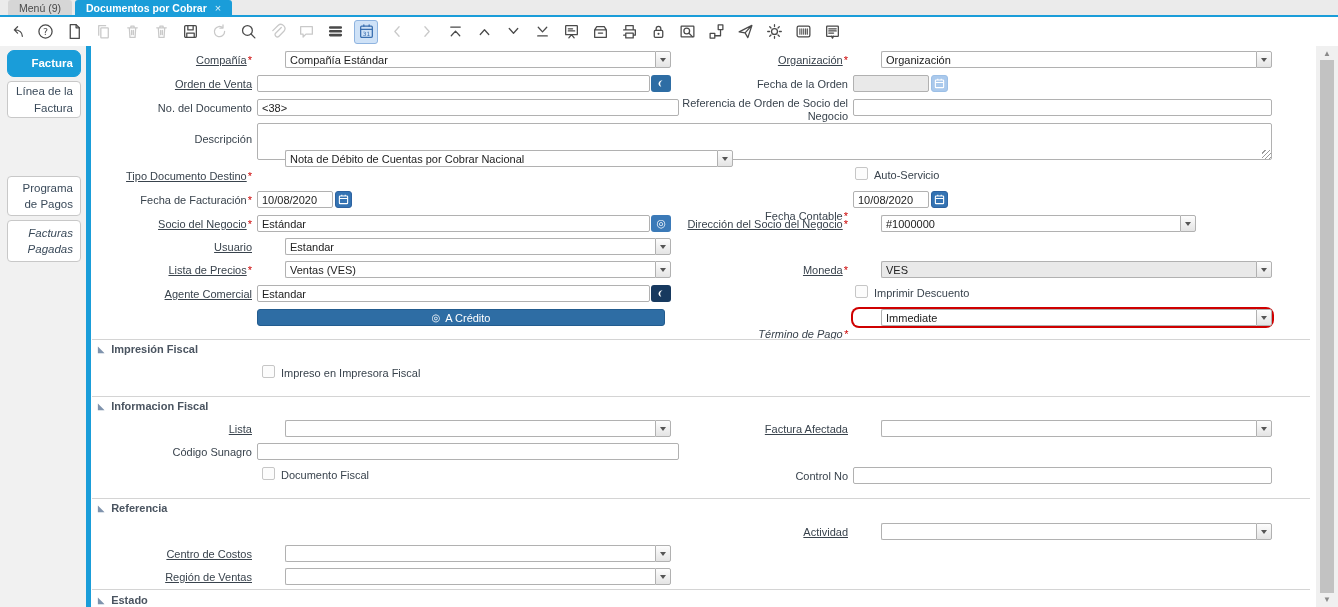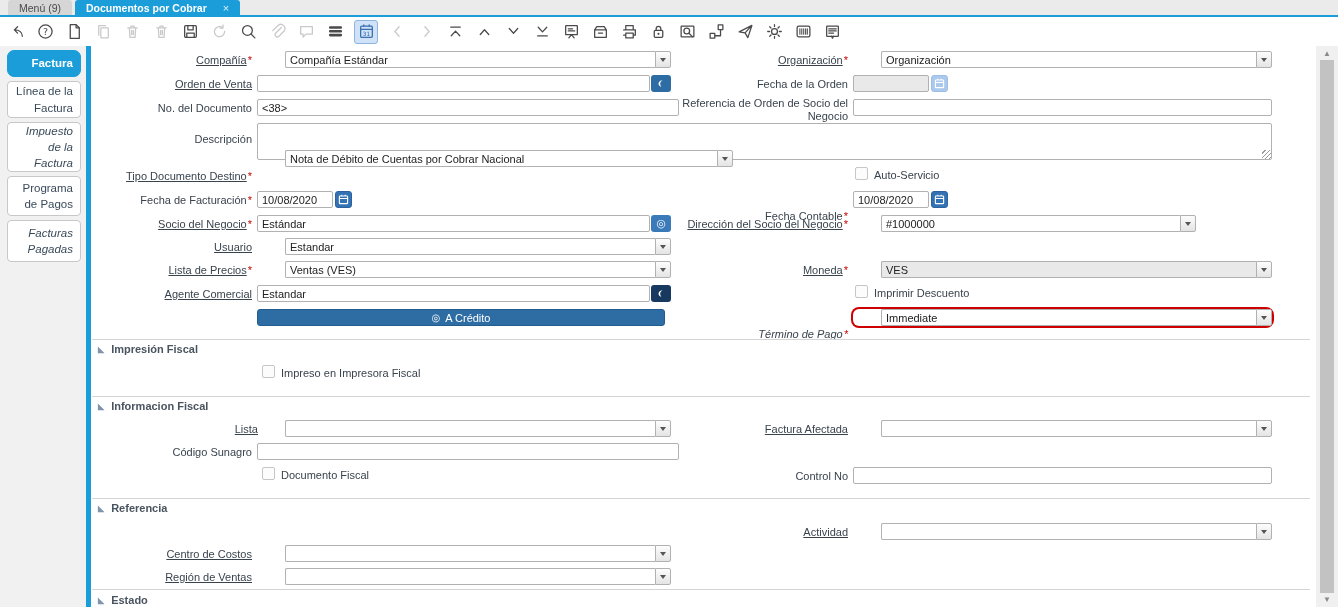--- a/index.html
+++ b/index.html
@@ -2,21 +2,21 @@
 <html><head>
 <meta charset="utf-8">
 <style>
   html,body{margin:0;padding:0;}
   body{font-family:"Liberation Sans",sans-serif;background:#fff;}
   #app{position:relative;width:1338px;height:607px;background:#fff;overflow:hidden;font-size:11px;color:#39434d;}
 
   
   .tabbar{position:absolute;top:0;left:0;right:0;height:15px;background:#ebebeb;border-bottom:2px solid #1a9dd9;display:flex;align-items:flex-end;padding-left:8px;gap:3px;}
   .wtab{height:15px;display:flex;align-items:center;padding:0 11px;background:#d6d6d6;color:#4a4a4a;font-size:10.5px;border-radius:3px 3px 0 0;cursor:default;}
-  .wtab.active{background:#1a9dd9;color:#fff;font-weight:bold;gap:16px;}
+  .wtab.active{background:#1a9dd9;color:#fff;font-weight:bold;gap:8px;}
   .wtab .close{font-weight:normal;font-size:11px;opacity:.85;}
 
   
   .toolbar{position:absolute;top:17px;left:0;right:0;height:29px;background:#fff;display:flex;align-items:center;padding-left:7px;gap:11px;}
   .tb-icon{width:18px;height:18px;color:#4a4a4a;display:flex;align-items:center;justify-content:center;flex:0 0 auto;}
   .tb-icon.disabled{color:#c9c9c9;}
   .tb-icon.highlighted{color:#3a6fb0;background:#cfe2f7;border:1px solid #8fb4e0;border-radius:3px;padding:2px;margin:-3px -1px;}
 
   
   .sidebar{position:absolute;left:0;top:46px;width:86px;bottom:0;background:#f1f1f1;}
@@ -245,21 +245,20 @@
         <svg viewBox="0 0 16 16" width="17" height="17" fill="none" stroke="currentColor" stroke-width="1.2" stroke-linecap="round" stroke-linejoin="round">
           <rect x="2.5" y="3" width="11" height="9.5" rx="0.5"></rect>
           <path d="M4.5 5.5H11.5M4.5 7.5H11.5M4.5 9.5H9M7 12.5L8 14.2L9 12.5"></path>
         </svg>
       </span>
     </div>
 
   <div class="sidebar">
     <div class="side-tab active" style="top:4px;height:27px;border-radius:7px;">Factura</div>
     <div class="side-tab" style="top:35px;height:37px;">Línea de la Factura</div>
-    <div class="side-tab italic" style="top:76px;height:50px;">Impuesto de la Factura</div>
     <div class="side-tab" style="top:130px;height:40px;">Programa de Pagos</div>
     <div class="side-tab italic" style="top:174px;height:42px;">Facturas Pagadas</div>
   </div>
   <div class="sidestrip"></div>
 
   <div class="flabel link" style="left:92px;top:54px;width:160px;"><span class="lbl">Compañía</span><span class="req">*</span></div>
   <div class="combo" style="left:257px;top:51px;width:414px;">
     <input value="Compañía Estándar" style="">
     <span class="combo-btn">
         <span class="caret"></span>
@@ -401,21 +400,21 @@
     <span>Impresión Fiscal</span>
   </div>
   <span class="cb" style="left:262px;top:365px;"></span>
   <span class="cb-label" style="left:281px;top:367px;">Impreso en Impresora Fiscal</span>
 
   <div class="sep" style="top:396px;"></div>
   <div class="sec-head" style="left:98px;top:400px;">
     <span class="tri">◣</span>
     <span>Informacion Fiscal</span>
   </div>
-  <div class="flabel link" style="left:92px;top:423px;width:160px;margin-left:6px;"><span class="lbl">Lista</span></div>
+  <div class="flabel link" style="left:92px;top:423px;width:160px;"><span class="lbl">Lista</span></div>
   <div class="combo" style="left:257px;top:420px;width:414px;">
     <input value="" style="">
     <span class="combo-btn">
         <span class="caret"></span>
       </span>
   </div>
   <div class="flabel link" style="left:660px;top:423px;width:188px;"><span class="lbl">Factura Afectada</span></div>
   <div class="combo" style="left:853px;top:420px;width:419px;">
     <input value="" style="">
     <span class="combo-btn">

